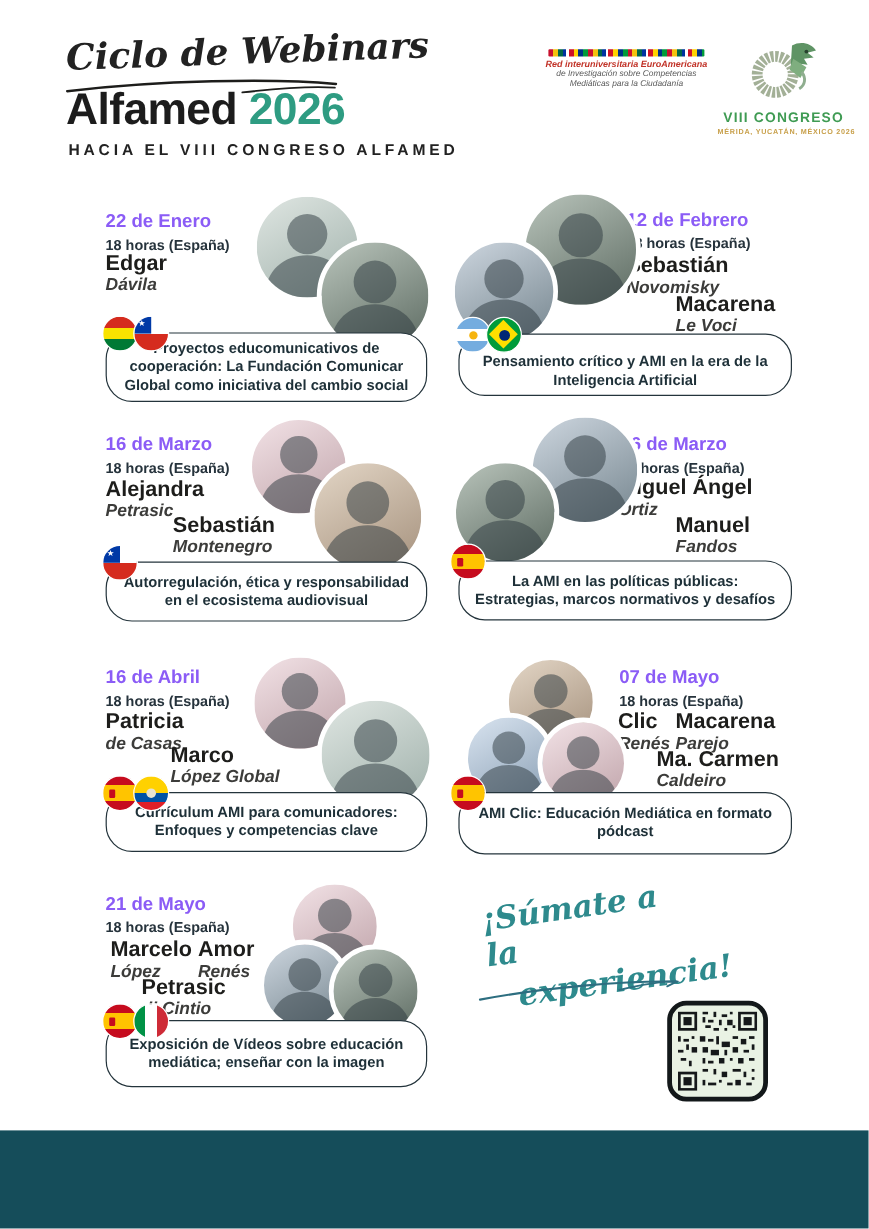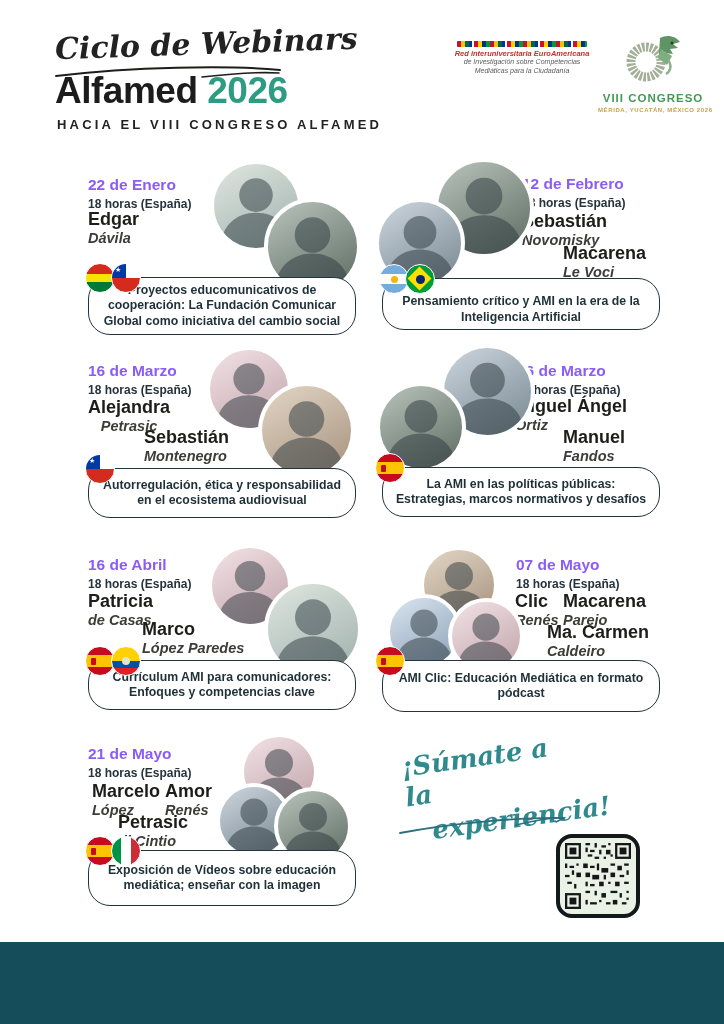--- a/index.html
+++ b/index.html
@@ -87,21 +87,21 @@
   .c0 .p1{left:176px;top:28px;width:97px;height:97px;}
   .c0 .box{left:0;top:107px;width:268px;height:58px;}
 
   .c1 .date{left:140px;top:5px;} .c1 .time{left:140px;top:26px;}
   .c1 .n0{left:140px;top:42px;}  .c1 .n1{left:181px;top:74px;}
   .c1 .p0{left:52px;top:-12px;width:100px;height:100px;}
   .c1 .p1{left:-7px;top:28px;width:90px;height:90px;}
   .c1 .box{left:0;top:108px;width:278px;height:52px;align-items:flex-end;}
 
   .c2 .date{left:0;top:6px;}   .c2 .time{left:0;top:27px;}
-  .c2 .n0{left:0;top:42px;text-align:center;}    .c2 .n1{left:56px;top:72px;}
+  .c2 .n0{left:0;top:42px;}    .c2 .n1{left:56px;top:72px;}
   .c2 .p0{left:118px;top:-10px;width:86px;height:86px;}
   .c2 .p1{left:170px;top:26px;width:97px;height:97px;}
   .c2 .box{left:0;top:112px;width:268px;height:50px;}
 
   .c3 .date{left:135px;top:6px;} .c3 .time{left:135px;top:27px;}
   .c3 .n0{left:133px;top:41px;}  .c3 .n1{left:181px;top:72px;}
   .c3 .p0{left:58px;top:-12px;width:95px;height:95px;}
   .c3 .p1{left:-6px;top:26px;width:90px;height:90px;}
   .c3 .box{left:0;top:111px;width:278px;height:50px;}
 
@@ -288,21 +288,21 @@
 
   <div class="card c4">
     <div class="date">16 de Abril</div>
     <div class="time"><span>18 horas</span> <span>(España)</span></div>
     <div class="name n0">
         <span class="fn">Patricia</span>
         <span class="ln">de Casas</span>
       </div>
     <div class="name n1">
         <span class="fn">Marco</span>
-        <span class="ln">López Paredes</span>
+        <span class="ln">López Global</span>
       </div>
     <div class="photo p0 t4">
         <svg viewBox="0 0 10 10">
           <circle cx="5" cy="3.7" r="2"></circle>
           <path d="M0.8 10c0-2.7 1.9-4.2 4.2-4.2s4.2 1.5 4.2 4.2z"></path>
         </svg>
       </div>
     <div class="photo p1 t0">
         <svg viewBox="0 0 10 10">
           <circle cx="5" cy="3.7" r="2"></circle>

